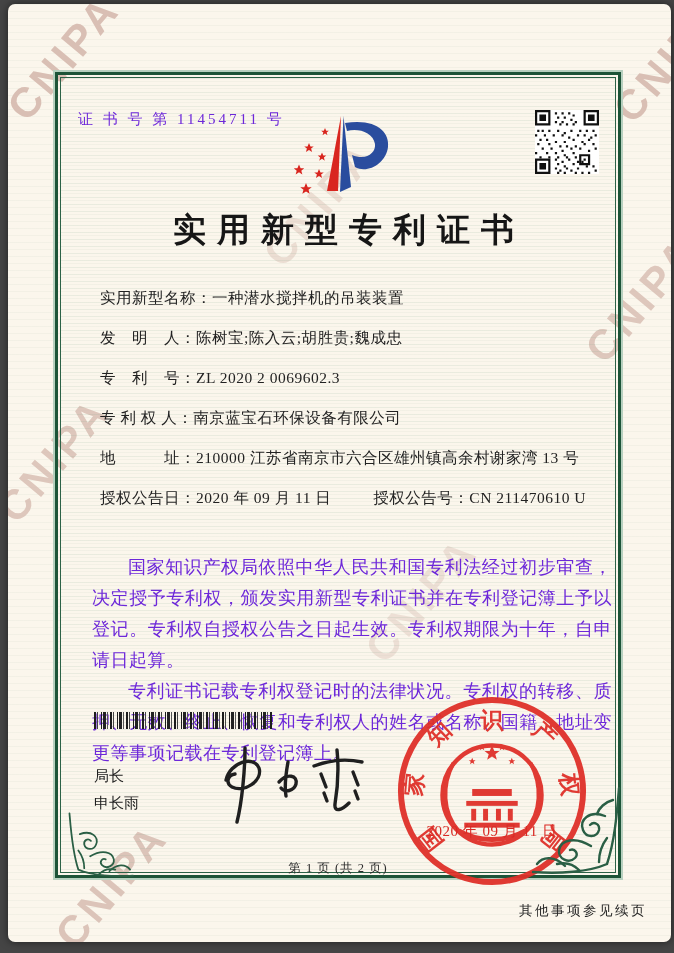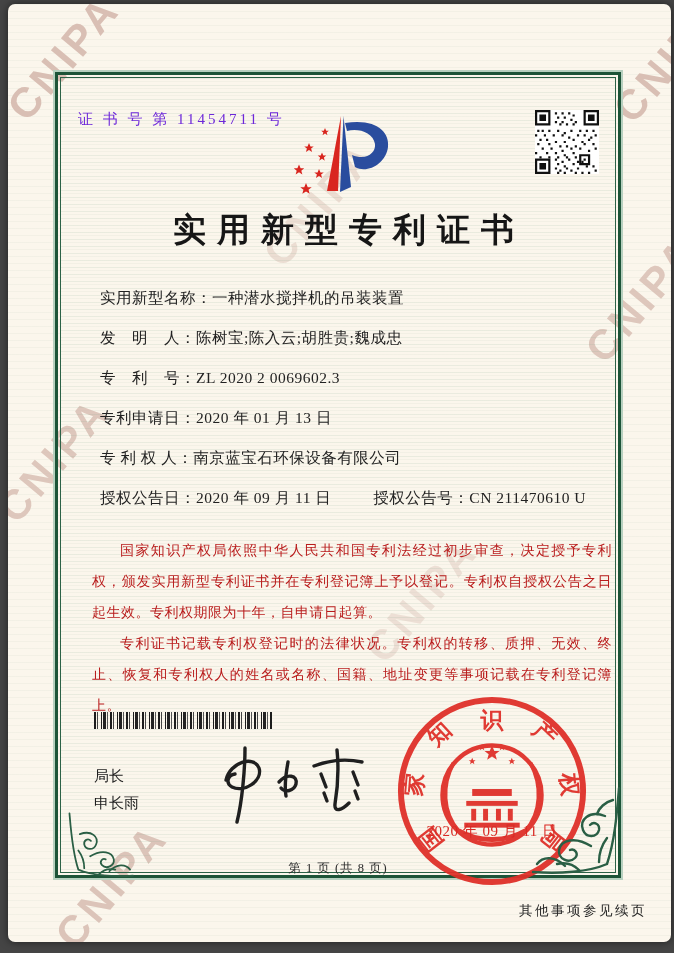--- a/index.html
+++ b/index.html
@@ -44,22 +44,22 @@
     position:absolute;left:47px;top:204px;width:588px;z-index:3;
     text-align:center;font-size:33px;font-weight:bold;color:#161616;
     letter-spacing:11px;
   }
   .fields{position:absolute;left:92px;top:274px;width:520px;z-index:3;}
   .field-row{height:40px;line-height:40px;font-size:15.5px;color:#222;white-space:nowrap;}
   .f-label{letter-spacing:.5px;}
   .f-value{letter-spacing:.5px;}
   .pair2{margin-left:42px;}
   .paras{
-    position:absolute;left:84px;top:531px;width:520px;z-index:3;
-    font-size:14px;line-height:31px;color:#b91c1c;text-align:justify;
+    position:absolute;left:84px;top:548px;width:520px;z-index:3;
+    font-size:18px;line-height:31px;color:#6d28d9;text-align:justify;
     letter-spacing:.5px;
   }
   .paras p{margin:0;text-indent:2em;}
   .barcode{
     position:absolute;left:86px;top:708px;width:178px;height:17px;z-index:3;
     background:repeating-linear-gradient(90deg,
       #1c1c1c 0 2px,transparent 2px 3px,#444 3px 4px,transparent 4px 7px,
       #1c1c1c 7px 8px,transparent 8px 9px,#222 9px 12px,transparent 12px 13px,
       #555 13px 14px,transparent 14px 16px);
   }
@@ -144,24 +144,24 @@
     <div class="field-row">
       <span class="f-label">实用新型名称：</span><span class="f-value">一种潜水搅拌机的吊装装置</span>
     </div>
     <div class="field-row">
       <span class="f-label">发　明　人：</span><span class="f-value">陈树宝;陈入云;胡胜贵;魏成忠</span>
     </div>
     <div class="field-row">
       <span class="f-label">专　利　号：</span><span class="f-value">ZL 2020 2 0069602.3</span>
     </div>
     <div class="field-row">
-      <span class="f-label">专利申请日：</span><span class="f-value">2020 年 01 月 13 日</span>
-    </div>
-    <div class="field-row">
       <span class="f-label">专 利 权 人：</span><span class="f-value">南京蓝宝石环保设备有限公司</span>
+    </div>
+    <div class="field-row">
+      <span class="f-label">地　　　址：</span><span class="f-value">210000 江苏省南京市六合区雄州镇高余村谢家湾 13 号</span>
     </div>
     <div class="field-row">
       <span class="f-label">授权公告日：</span><span class="f-value">2020 年 09 月 11 日</span><span class="f-label pair2">授权公告号：</span><span class="f-value">CN 211470610 U</span>
     </div>
   </div>
 
   <div class="paras">
     <p>国家知识产权局依照中华人民共和国专利法经过初步审查，决定授予专利权，颁发实用新型专利证书并在专利登记簿上予以登记。专利权自授权公告之日起生效。专利权期限为十年，自申请日起算。</p>
     <p>专利证书记载专利权登记时的法律状况。专利权的转移、质押、无效、终止、恢复和专利权人的姓名或名称、国籍、地址变更等事项记载在专利登记簿上。</p>
   </div>
@@ -231,16 +231,16 @@
   </svg>
   <svg class="flourish fl-bl" viewBox="0 0 92 92" stroke="#2a5f45" fill="none" stroke-width="2.4" stroke-linecap="round">
     <path d="M90,2 C88,26 86,54 78,78 C60,86 30,88 4,86"></path>
     <path d="M76,30 C60,24 50,34 54,44 C57,52 68,52 70,44 C71,38 65,35 61,39"></path>
     <path d="M62,60 C46,50 32,54 30,64 C29,73 40,78 46,72 C50,68 46,62 41,64"></path>
     <path d="M36,80 C26,70 14,70 8,78"></path>
     <path d="M78,52 C72,60 70,68 70,76"></path>
     <path d="M50,84 C44,78 36,76 28,78"></path>
   </svg>
 
-  <div class="page-info">第 1 页 (共 8 页)</div>
+  <div class="page-info">第 1 页 (共 2 页)</div>
   <div class="note">其他事项参见续页</div>
 
 </div>
 
 </body></html>

